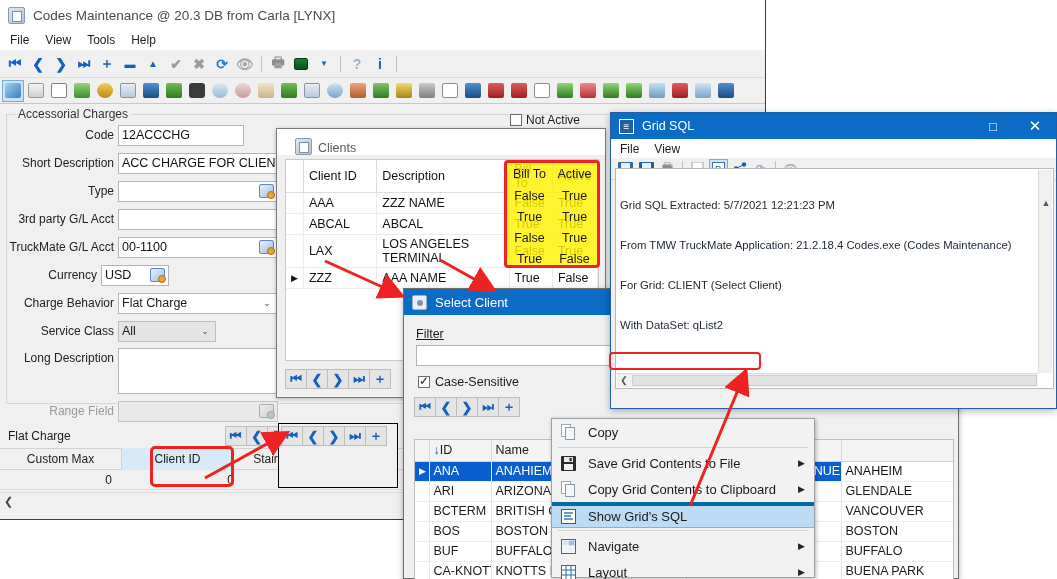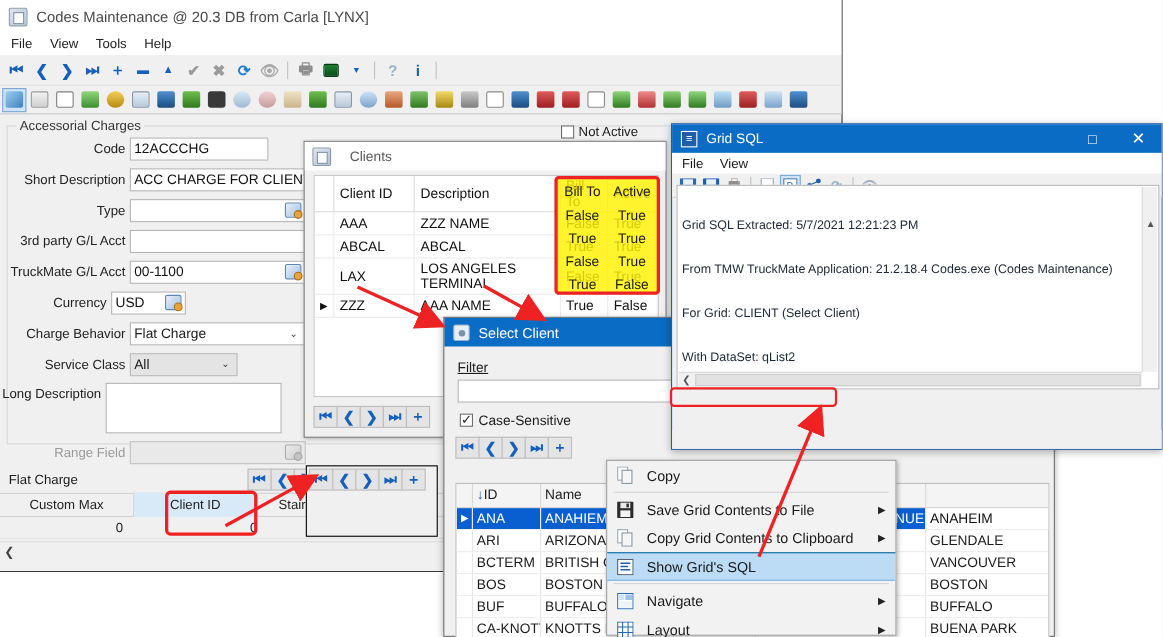--- a/index.html
+++ b/index.html
@@ -142,21 +142,21 @@
   .cbx.on:after{
     content:"✓"; position:absolute;left:0px;top:-3px;font-size:12px;color:#222;
   }
 
   
   #clients-window{
     left:276px; top:128px; width:330px; height:270px;
     background:#f0f0f0; border:1px solid #7a7a7a;
     box-shadow:0 1px 4px rgba(0,0,0,.25);
   }
-  .cw-title{ height:26px; background:#fff; display:flex;align-items:center;gap:17px;padding-left:7px; }
+  .cw-title{ height:26px; background:#fff; display:flex;align-items:flex-end;gap:6px;padding-left:18px; }
   .cw-title .tt{ color:#5a5a5a; font-size:12.5px; }
   .cw-body{ position:absolute; left:8px; top:30px; width:314px; height:202px;
     background:#fff; border:1px solid #c9c9c9; }
   .cgrid{ width:100%; border-collapse:collapse; font-size:12.5px; }
   .cgrid th{
     font-weight:normal; text-align:left; padding:2px 5px; height:20px;
     border-right:1px solid #dddddd; border-bottom:1px solid #dddddd; color:#111;
   }
   .cgrid td{
     padding:2px 5px; height:21px; border-right:1px solid #ececec;
@@ -217,21 +217,21 @@
   
   #context-menu{
     position:absolute; left:551px; top:418px; width:264px; height:160px;
     background:#f2f2f2; border:1px solid #a0a0a0; z-index:60;
     box-shadow:1px 1px 4px rgba(0,0,0,.3);
   }
   .cm-item{
     height:26px; display:flex; align-items:center; gap:10px; padding-left:6px;
     font-size:13px; color:#1a1a1a; position:relative;
   }
-  .cm-item.hl{ background:#bcdcf5; border-top:1px solid #0369a1; border-bottom:1px solid #7fb3e0; }
+  .cm-item.hl{ background:#bcdcf5; border-top:4px solid #0369a1; border-bottom:1px solid #7fb3e0; }
   .cm-ico{ width:20px;height:18px;flex:none;display:flex;align-items:center;justify-content:center; }
   .cm-arrow{ position:absolute; right:9px; font-size:9px; color:#222; }
   .cm-sep{ height:1px; background:#d2d2d2; margin:2px 6px; }
 
   
   #gridsql-window{
     left:610px; top:112px; width:447px; height:297px;
     background:#f0f0f0; border:1px solid #1f5fa8;
     box-shadow:0 2px 7px rgba(0,0,0,.3);
   }
@@ -245,21 +245,21 @@
   .gs-btn{ width:42px;height:26px;display:flex;align-items:center;justify-content:center;
     color:#fff;font-size:13px; }
   .gs-btn.close{ font-size:15px; }
   .gs-menu{ height:19px; background:#fff; display:flex;align-items:center;gap:15px;
     padding-left:9px; font-size:12px; }
   .gs-tb{ height:22px;background:#f0f0f0; display:flex;align-items:center;gap:2px;padding-left:5px;
     border-bottom:1px solid #d7d7d7; }
   .gstb{ width:19px;height:19px;display:flex;align-items:center;justify-content:center; }
   .gstb.sel{ background:#cfe4f7;border:1px solid #7cabd8; }
   .gs-text{
-    position:absolute; left:4px; top:55px; width:439px; height:186px;
+    position:absolute; left:4px; top:55px; width:439px; height:221px;
     background:#fff; border:1px solid #b9b9b9; overflow:hidden;
     font-size:11.3px; line-height:13.4px; color:#1c2733; padding:3px 4px;
     white-space:pre;
   }
   .gs-vscroll{
     position:absolute; right:1px; top:1px; width:14px; bottom:15px; background:#f0f0f0;
     border-left:1px solid #dadada;
   }
   .gs-hscroll{
     position:absolute; left:1px; right:15px; bottom:1px; height:14px; background:#f0f0f0;
@@ -479,21 +479,21 @@
 
     <div class="frow" style="top:210px;width:410px">
       <span class="flabel" style="width:118px">Service Class</span>
       <span class="fcombo gray" style="width:98px">
         <span>All</span>
         <span class="caret">⌄</span>
       </span>
     </div>
 
     <div class="frow" style="top:238px;width:410px;height:48px;align-items:flex-start">
-      <span class="flabel" style="width:96px;line-height:21px">Long Description</span>
+      <span class="flabel" style="width:118px;line-height:21px">Long Description</span>
       <span class="finput" style="width:160px;height:46px;align-items:flex-start"></span>
     </div>
 
     <div class="frow" style="top:290px;width:410px">
       <span class="flabel" style="width:118px;color:#9a9a9a">Range Field</span>
       <span class="finput gray" style="width:160px">
         <span></span>
         <span class="lookup" style="filter:grayscale(1);opacity:.6"></span>
       </span>
     </div>

